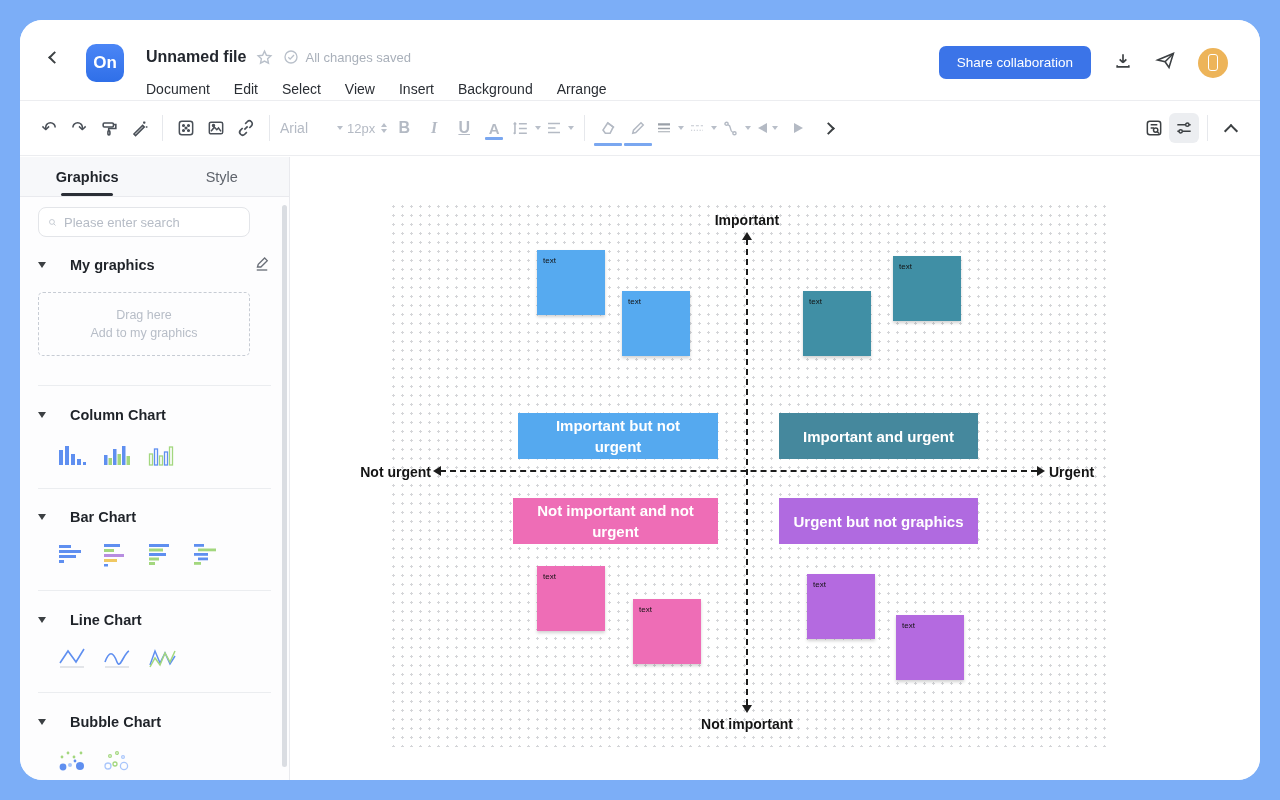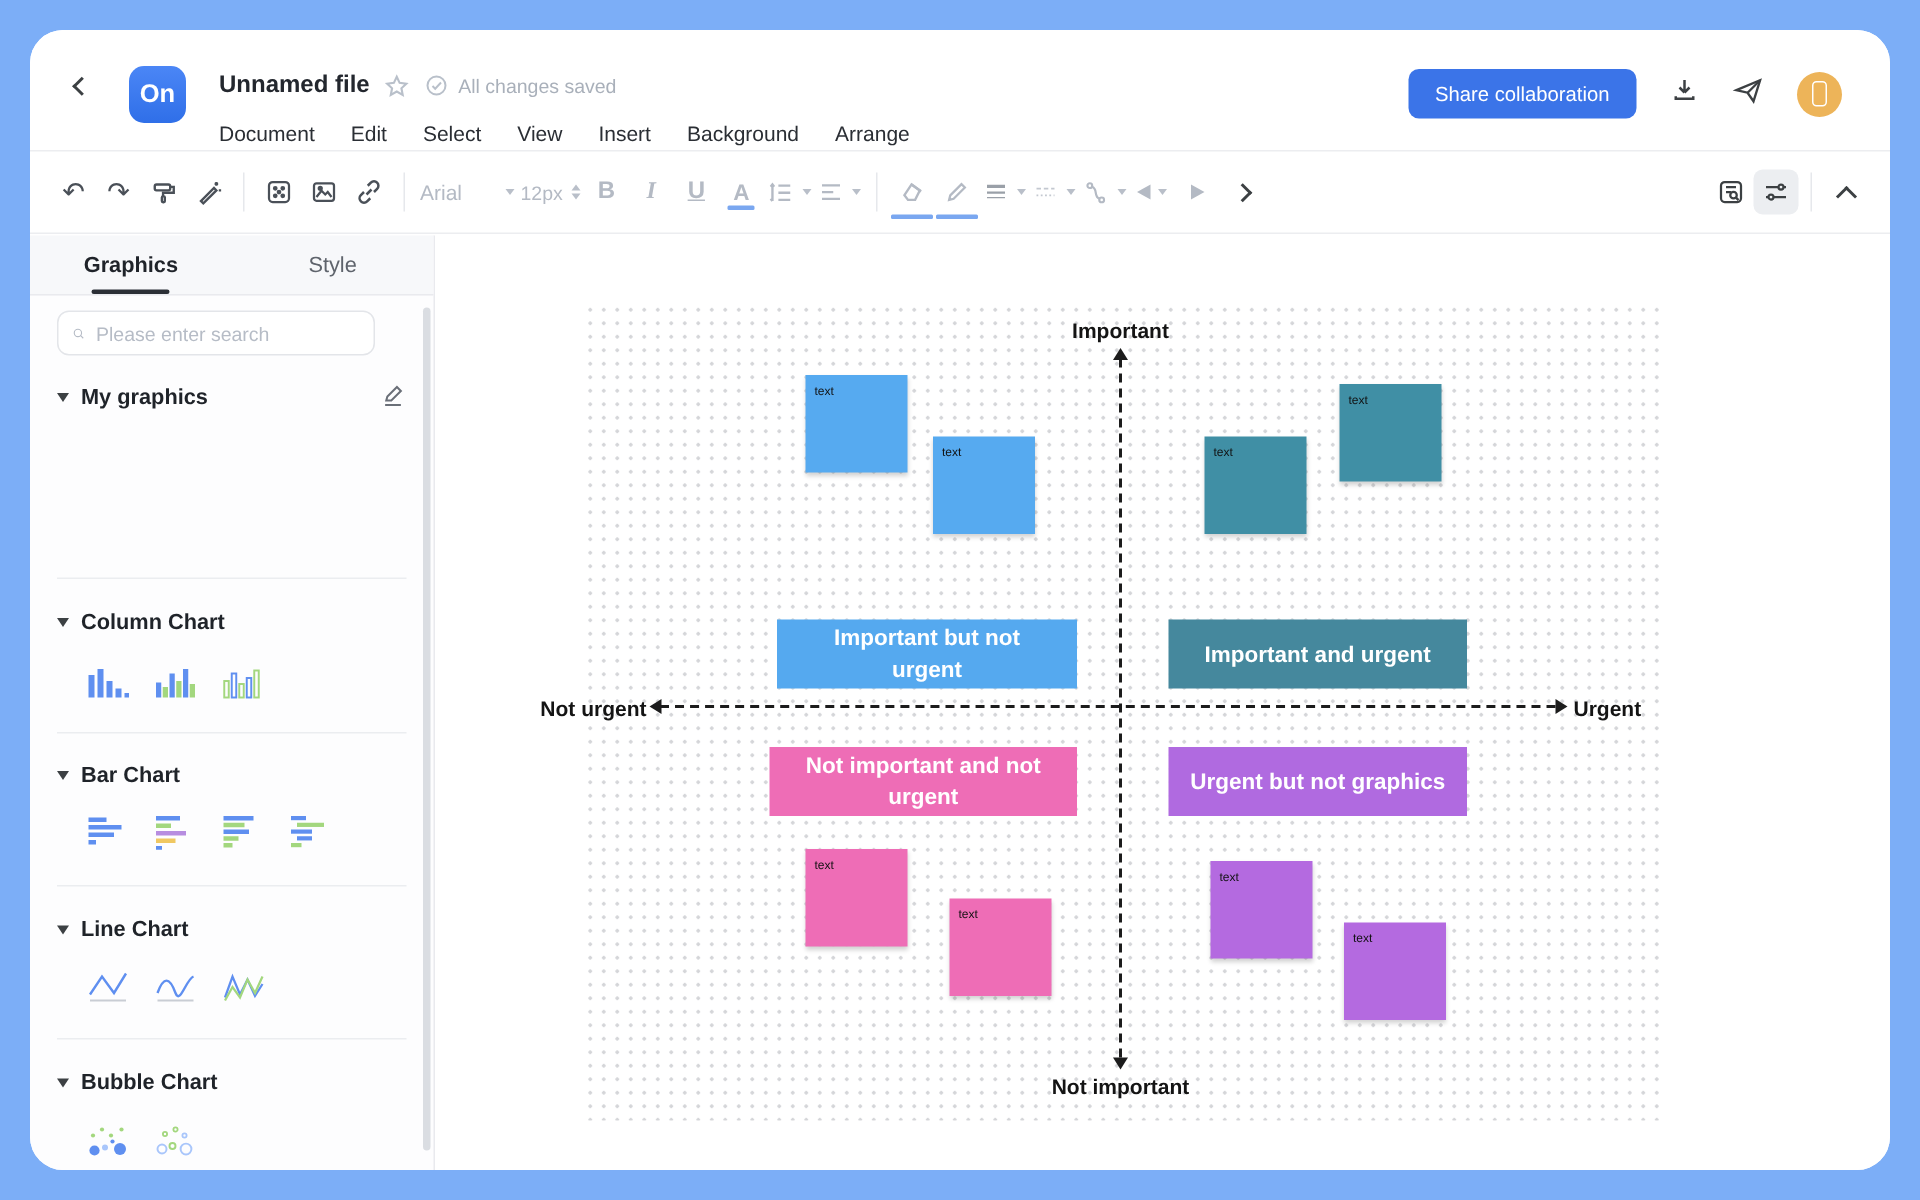--- a/index.html
+++ b/index.html
@@ -62,21 +62,21 @@
           border-bottom:1px solid #e9eaee; display:flex; }
   .tab { flex:1; display:flex; align-items:center; justify-content:center; font-size:14.5px;
          color:#5f646c; cursor:pointer; position:relative; }
   .tab.active { color:#1f2329; font-weight:bold; }
   .tab.active::after { content:""; position:absolute; left:50%; transform:translateX(-50%);
          bottom:0; width:52px; height:3px; background:#2b2f36; border-radius:2px; }
   .search-box { position:absolute; left:18px; top:50px; width:212px; height:30px; background:#fff;
          border:1px solid #e3e5e9; border-radius:8px; display:flex; align-items:center; padding:0 9px; gap:7px; }
   .search-box input { border:none; outline:none; flex:1; font-size:13px; color:#444; background:transparent; }
   .search-box input::placeholder { color:#b6bcc6; }
-  .sec-head { position:absolute; left:18px; right:18px; display:flex; align-items:center; gap:8px; }
+  .sec-head { position:absolute; left:18px; right:18px; display:flex; align-items:center; gap:24px; }
   .sec-caret { width:0; height:0; border-left:4.5px solid transparent; border-right:4.5px solid transparent;
                border-top:6px solid #3c4043; }
   .sec-title { font-size:14.5px; font-weight:bold; color:#1f2329; }
   .drag-box { position:absolute; left:18px; top:135px; width:212px; height:64px; border:1.5px dashed #c7ccd4;
               border-radius:5px; display:flex; flex-direction:column; align-items:center; justify-content:center;
               color:#b7bdc7; font-size:12.5px; line-height:18px; }
   .sb-divider { position:absolute; left:18px; right:18px; height:1px; background:#ebedf0; }
   .thumb-row { position:absolute; left:36px; display:flex; gap:13px; }
   .thumb { width:32px; height:28px; display:flex; align-items:center; justify-content:center; cursor:pointer; }
   .sb-scroll { position:absolute; right:2px; top:48px; width:5px; height:562px; background:#dadde2; border-radius:3px; }
@@ -331,20 +331,24 @@
     <div class="sec-head" style="top:100px">
       <span class="sec-caret"></span>
       <span class="sec-title">My graphics</span>
       <span class="edit-pencil">
         <svg width="18" height="18" viewBox="0 0 24 24" fill="none" stroke="#6a6f78" stroke-width="1.8">
             <path d="M6 16l1-3.5L15.5 4 19 7.5 10.5 16 6 16z"></path>
             <path d="M5 20h14"></path>
           </svg>
       </span>
     </div>
+    <div class="drag-box">
+      <span>Drag here</span>
+      <span>Add to my graphics</span>
+    </div>
     <div class="sb-divider" style="top:228px"></div>
 
     <div class="sec-head" style="top:250px">
       <span class="sec-caret"></span>
       <span class="sec-title">Column Chart</span>
     </div>
     <div class="thumb-row" style="top:284px">
       <span class="thumb">
           <svg width="30" height="26" viewBox="0 0 30 26">
             <rect x="2" y="8" width="4" height="15" fill="#5f8ff0"></rect>

